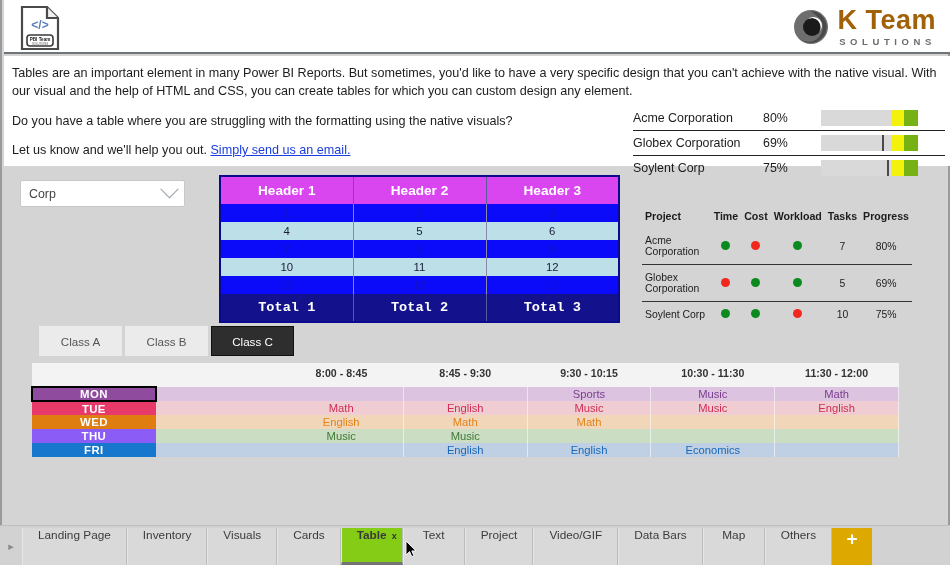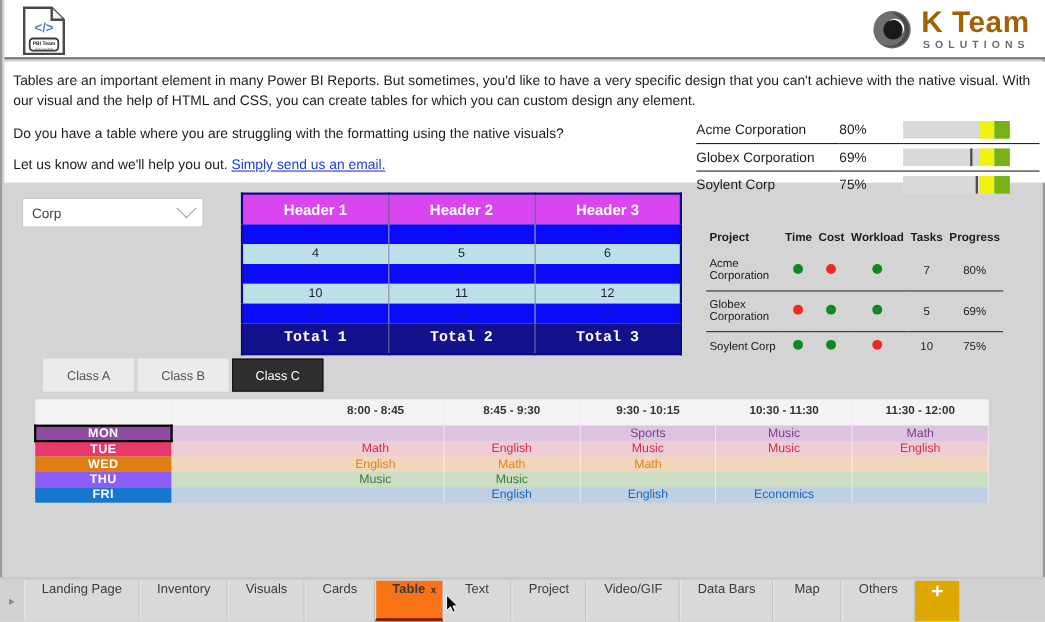--- a/index.html
+++ b/index.html
@@ -261,22 +261,22 @@
     position: relative;
     min-width: 62px;
     padding: 0 15px;
     display: flex; align-items: flex-start; justify-content: center;
     background: #d9d9d9;
     border-right: 1px solid #bbbbbb;
     border-left: 1px solid #e6e6e6;
     font-size: 11.8px; color: #3b3b3b;
   }
   .tab.active {
-    background: #f97316;
-    border-bottom: 3px solid #7f1d1d;
+    background: #84cc16;
+    border-bottom: 3px solid #737373;
     font-weight: bold;
   }
   .tab .closer {
     position: absolute; top: 3px; right: 5px;
     font-size: 9px; color: #333;
   }
   .tab.add {
     min-width: 40px; padding: 0;
     background: #dda800;
     color: #ffffff; font-size: 19px; font-weight: bold;

